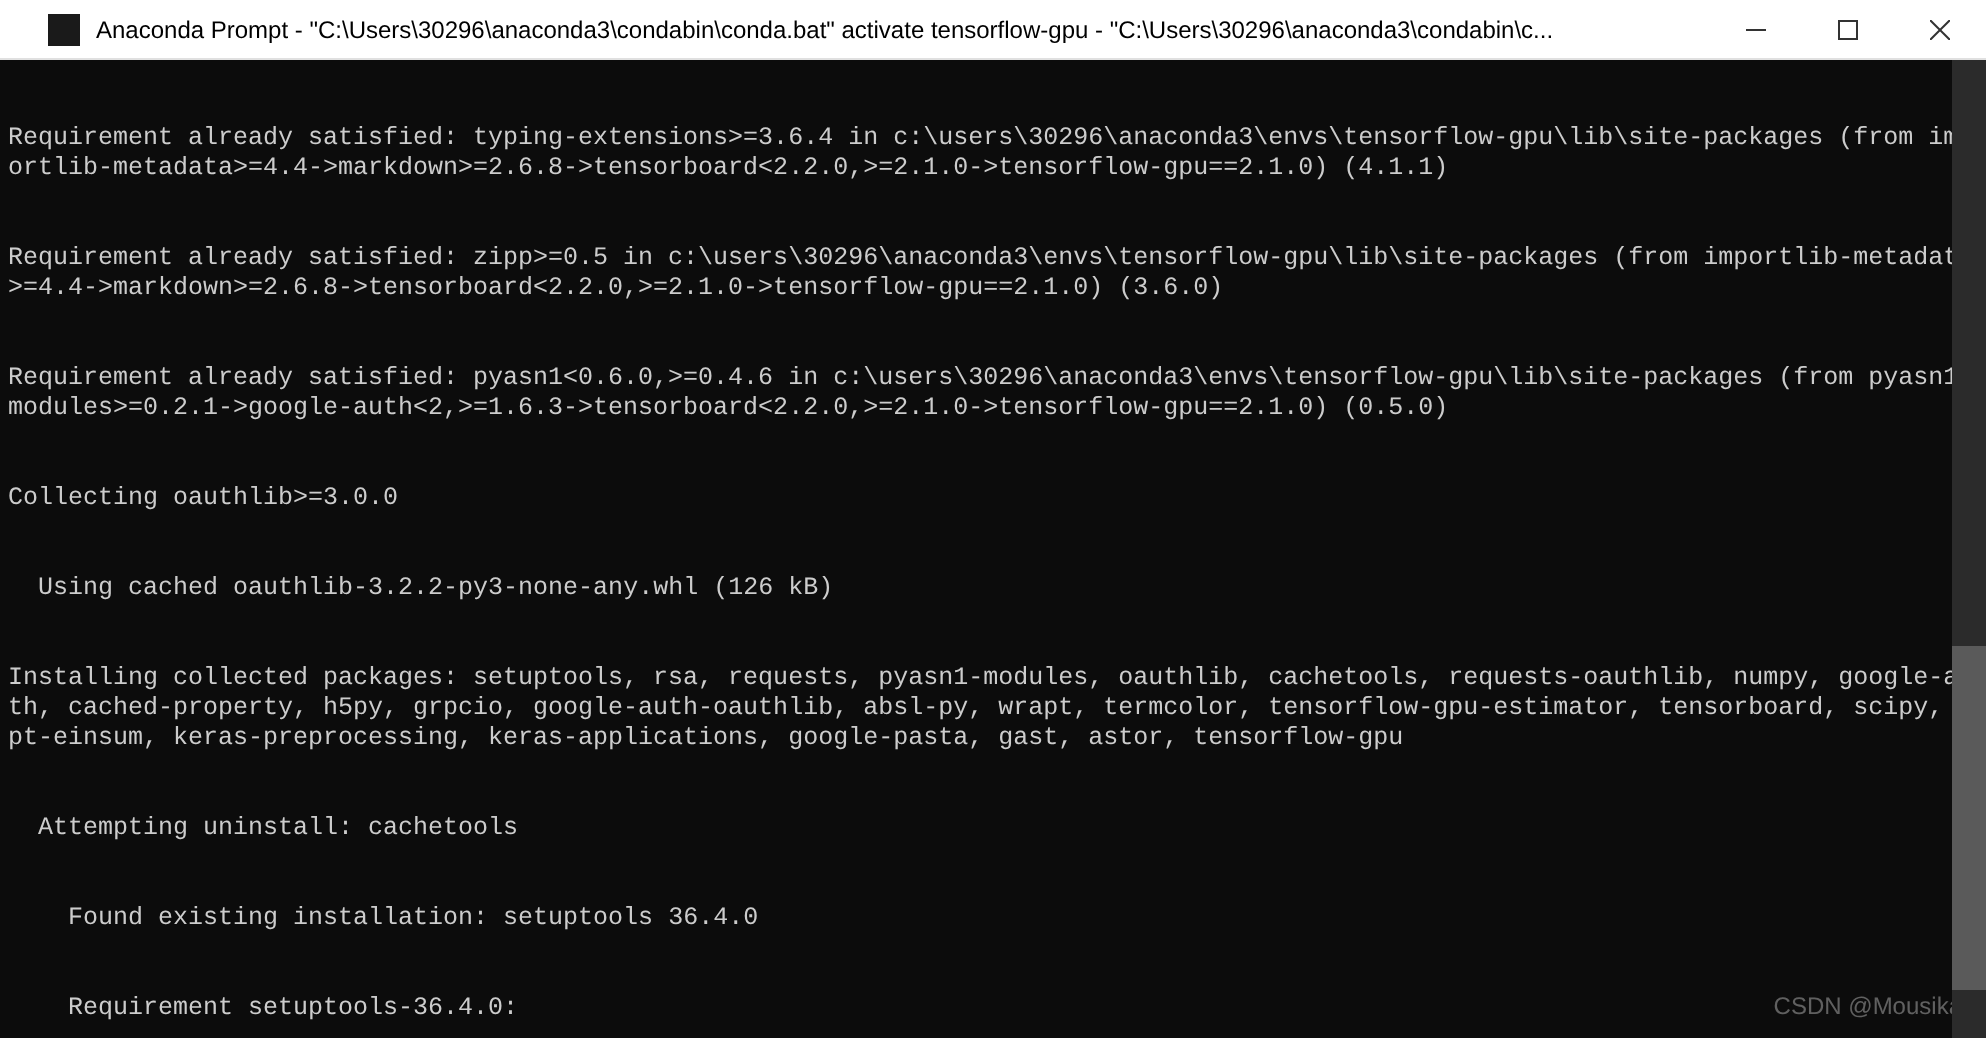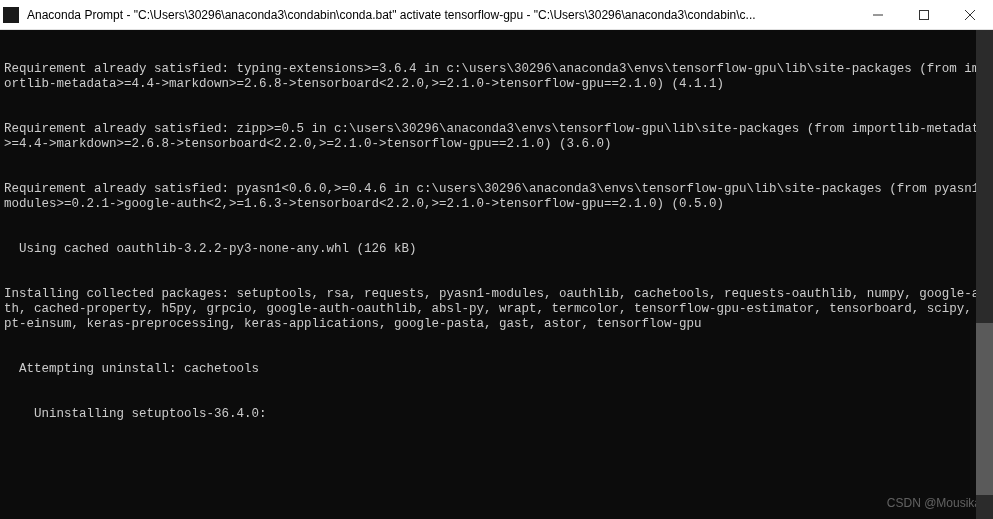--- a/index.html
+++ b/index.html
@@ -10,21 +10,21 @@
       height: 519px;
       overflow: hidden;
       position: relative;
     }
     .titlebar {
       height: 30px;
       background: #ffffff;
       border-bottom: 1px solid #e0e0e0;
       display: flex;
       align-items: center;
-      padding-left: 3px;
+      padding-left: 24px;
     }
     .titlebar-icon {
       width: 16px;
       height: 16px;
       background: #1a1a1a;
       margin-right: 8px;
       display: inline-block;
     }
     .title-text {
       font-size: 12px;
@@ -111,24 +111,26 @@
           <line x1="10" y1="0" x2="0" y2="10" stroke="#333" stroke-width="1"></line>
         </svg>
     </div>
   </div>
 </div>
 
 <div class="terminal">
   <span class="terminal-line">Requirement already satisfied: typing-extensions&gt;=3.6.4 in c:\users\30296\anaconda3\envs\tensorflow-gpu\lib\site-packages (from importlib-metadata&gt;=4.4-&gt;markdown&gt;=2.6.8-&gt;tensorboard&lt;2.2.0,&gt;=2.1.0-&gt;tensorflow-gpu==2.1.0) (4.1.1)</span>
   <span class="terminal-line">Requirement already satisfied: zipp&gt;=0.5 in c:\users\30296\anaconda3\envs\tensorflow-gpu\lib\site-packages (from importlib-metadata&gt;=4.4-&gt;markdown&gt;=2.6.8-&gt;tensorboard&lt;2.2.0,&gt;=2.1.0-&gt;tensorflow-gpu==2.1.0) (3.6.0)</span>
   <span class="terminal-line">Requirement already satisfied: pyasn1&lt;0.6.0,&gt;=0.4.6 in c:\users\30296\anaconda3\envs\tensorflow-gpu\lib\site-packages (from pyasn1-modules&gt;=0.2.1-&gt;google-auth&lt;2,&gt;=1.6.3-&gt;tensorboard&lt;2.2.0,&gt;=2.1.0-&gt;tensorflow-gpu==2.1.0) (0.5.0)</span>
+  <span class="terminal-line">Collecting oauthlib&gt;=3.0.0</span>
   <span class="terminal-line">  Using cached oauthlib-3.2.2-py3-none-any.whl (126 kB)</span>
   <span class="terminal-line">Installing collected packages: setuptools, rsa, requests, pyasn1-modules, oauthlib, cachetools, requests-oauthlib, numpy, google-auth, cached-property, h5py, grpcio, google-auth-oauthlib, absl-py, wrapt, termcolor, tensorflow-gpu-estimator, tensorboard, scipy, opt-einsum, keras-preprocessing, keras-applications, google-pasta, gast, astor, tensorflow-gpu</span>
   <span class="terminal-line">  Attempting uninstall: cachetools</span>
-  <span class="terminal-line">    Uninstalling setuptools-36.4.0:</span>
+  <span class="terminal-line">    Found existing installation: setuptools 36.4.0</span>
+  <span class="terminal-line">    Requirement setuptools-36.4.0:</span>
   
   
   
   
   
   
   
   
   
   

